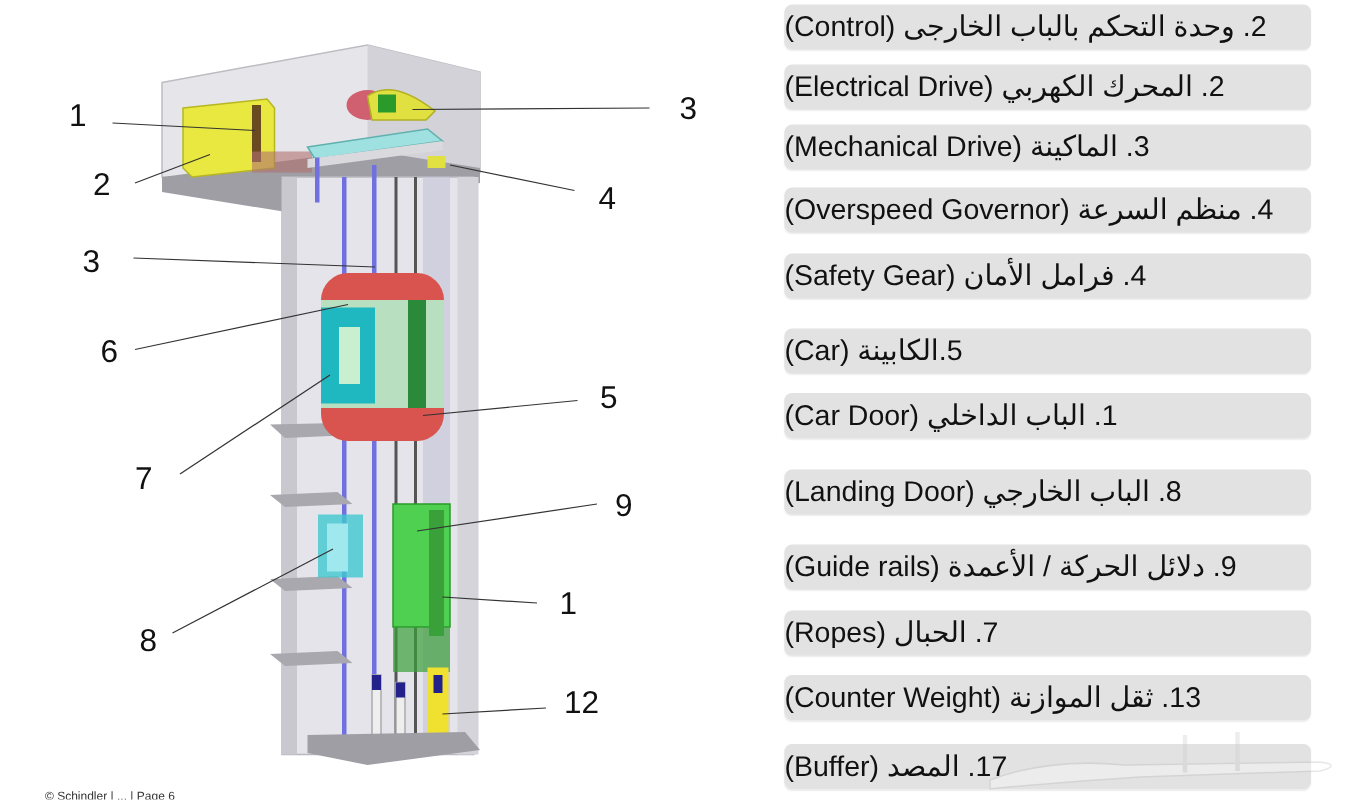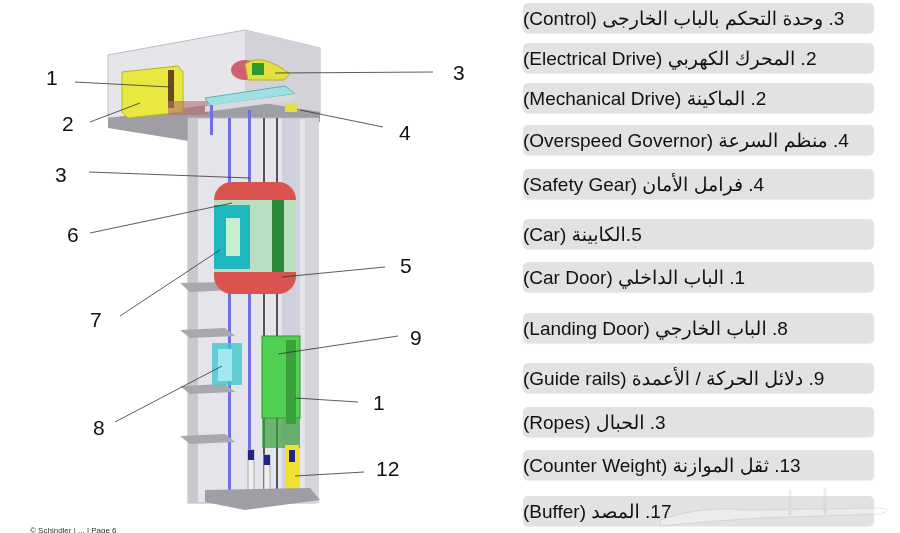--- a/index.html
+++ b/index.html
@@ -108,30 +108,30 @@
   <div class="callout-num" style="left:90px;top:308px">7</div>
   <div class="callout-num" style="left:410px;top:326px">9</div>
   <div class="callout-num" style="left:373px;top:391px">1</div>
   <div class="callout-num" style="left:93px;top:416px">8</div>
   <div class="callout-num" style="left:376px;top:457px">12</div>
 
   <div class="footer">© Schindler | ... | Page 6</div>
 </div>
 
 <div class="legend">
-  <div class="legend-item" style="top:3px">3. وحدة التحكم بالباب الخارجى (Control)</div>
+  <div class="legend-item" style="top:3px">2. وحدة التحكم بالباب الخارجى (Control)</div>
   <div class="legend-item" style="top:43px">2. المحرك الكهربي (Electrical Drive)</div>
-  <div class="legend-item" style="top:83px">2. الماكينة (Mechanical Drive)</div>
+  <div class="legend-item" style="top:83px">3. الماكينة (Mechanical Drive)</div>
   <div class="legend-item" style="top:125px">4. منظم السرعة (Overspeed Governor)</div>
   <div class="legend-item" style="top:169px">4. فرامل الأمان (Safety Gear)</div>
   <div class="legend-item" style="top:219px">5.الكابينة (Car)</div>
   <div class="legend-item" style="top:262px">1. الباب الداخلي (Car Door)</div>
   <div class="legend-item" style="top:313px">8. الباب الخارجي (Landing Door)</div>
   <div class="legend-item" style="top:363px">9. دلائل الحركة / الأعمدة (Guide rails)</div>
-  <div class="legend-item" style="top:407px">3. الحبال (Ropes)</div>
+  <div class="legend-item" style="top:407px">7. الحبال (Ropes)</div>
   <div class="legend-item" style="top:450px">13. ثقل الموازنة (Counter Weight)</div>
   <div class="legend-item" style="top:496px">17. المصد (Buffer)</div>
 </div>
 
 <svg class="watermark" viewBox="0 0 260 60">
   <path d="M 20 50 Q 60 35 110 40 L 240 38 Q 255 40 240 44 L 120 48 Q 60 52 20 56 Z" fill="#ffffff" stroke="#bbbbbb" stroke-width="1"></path>
   <path d="M 150 20 L 150 45 M 185 18 L 185 44" stroke="#cccccc" stroke-width="3" fill="none"></path>
 </svg>
 
 </body></html>

